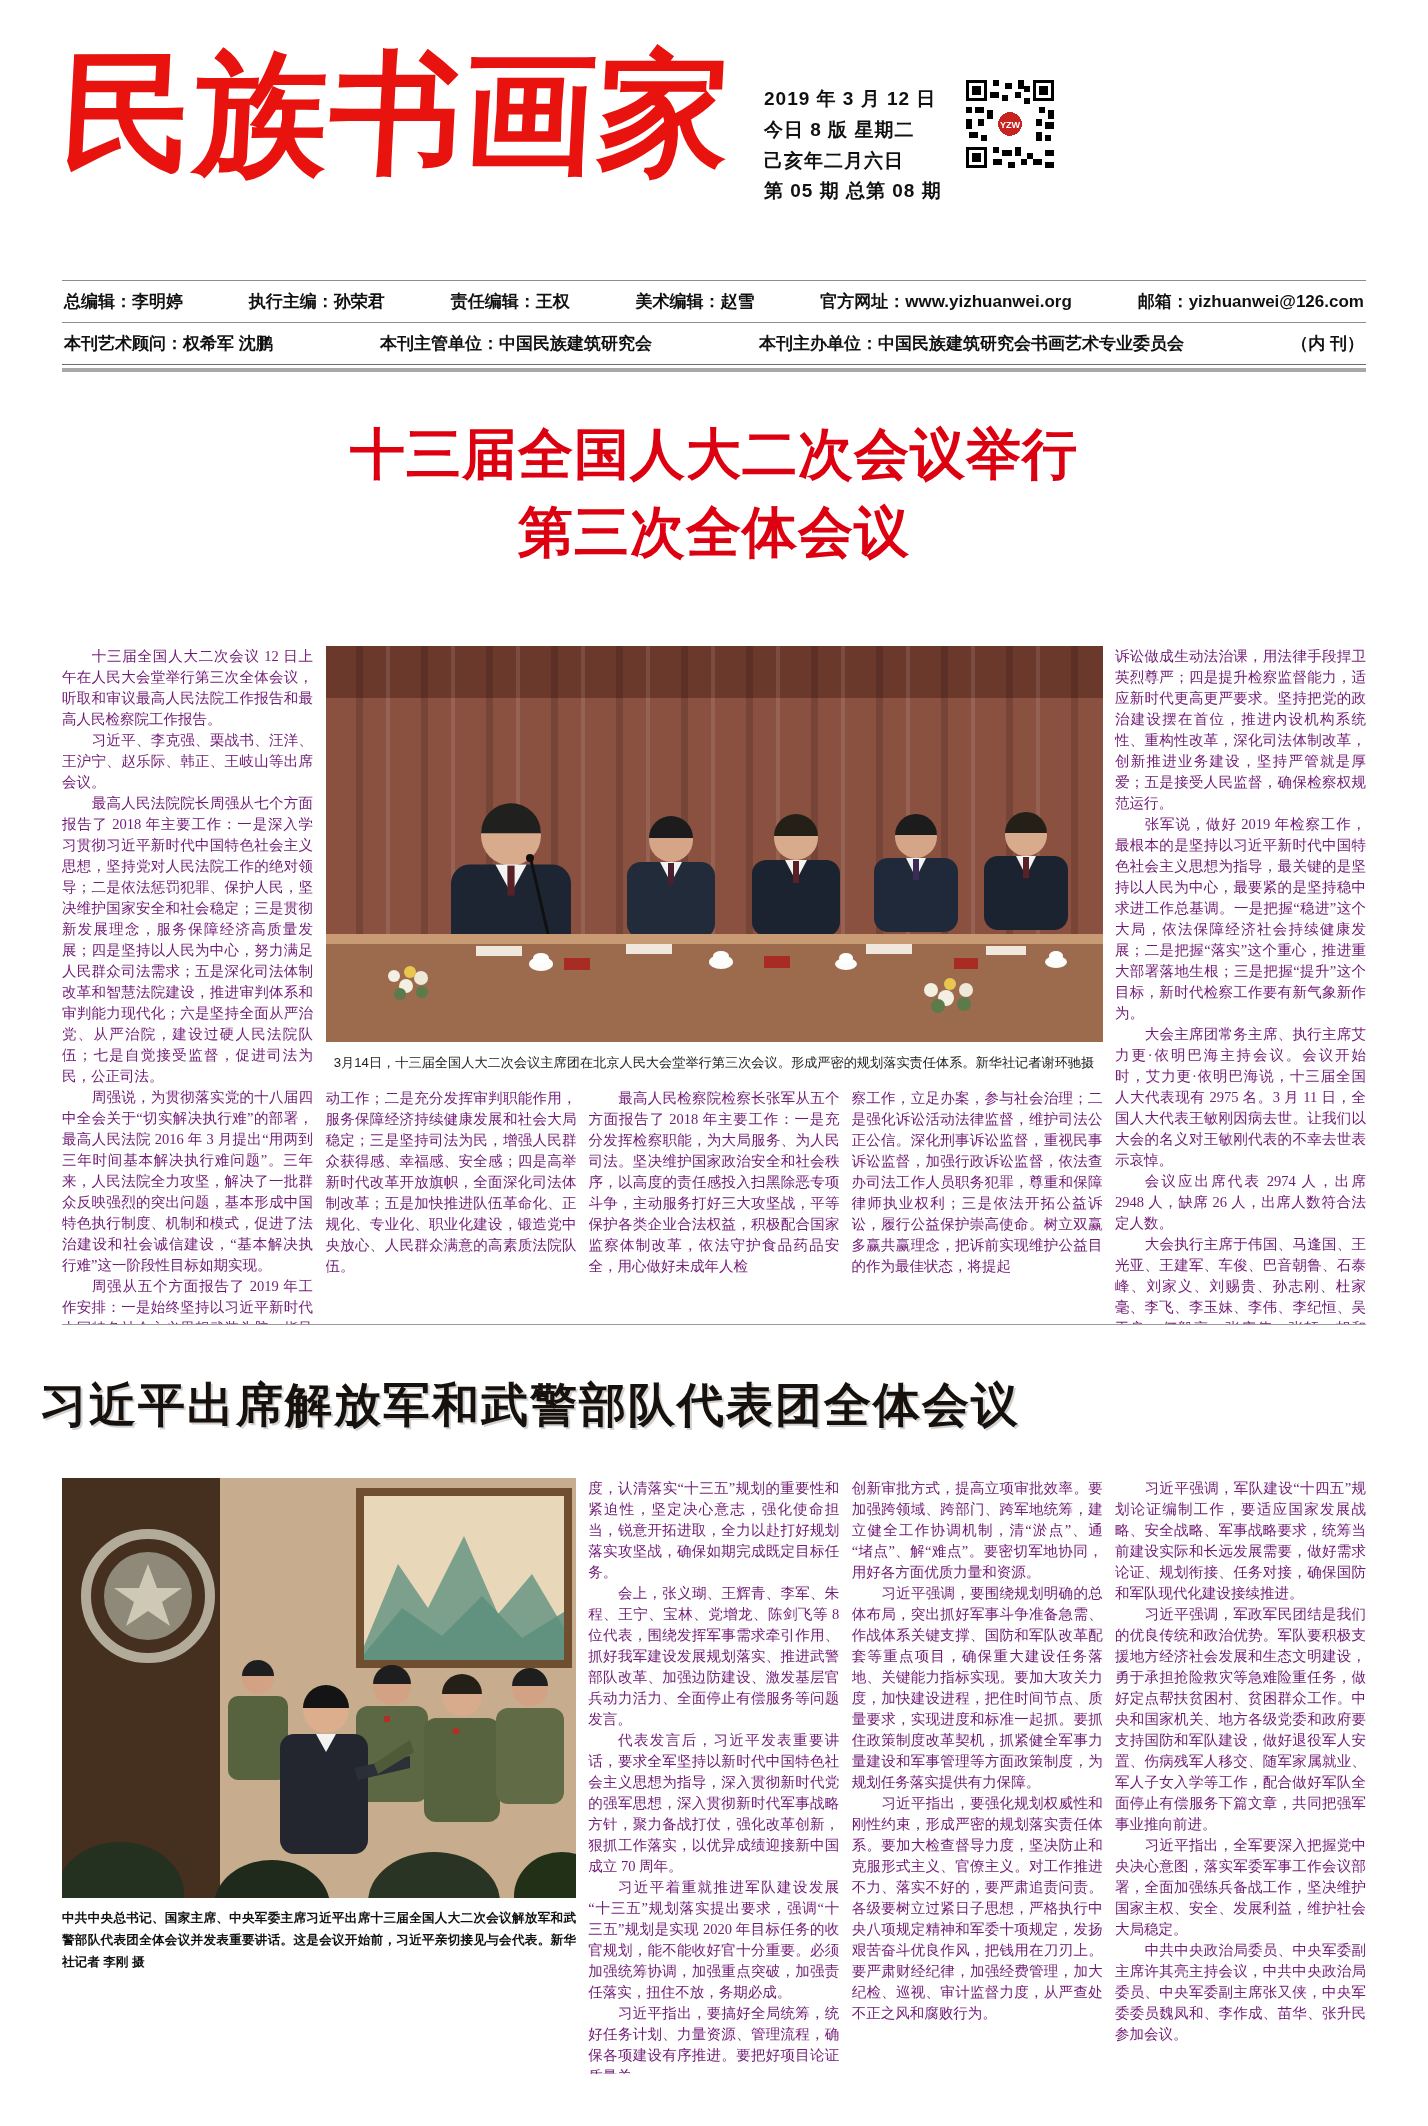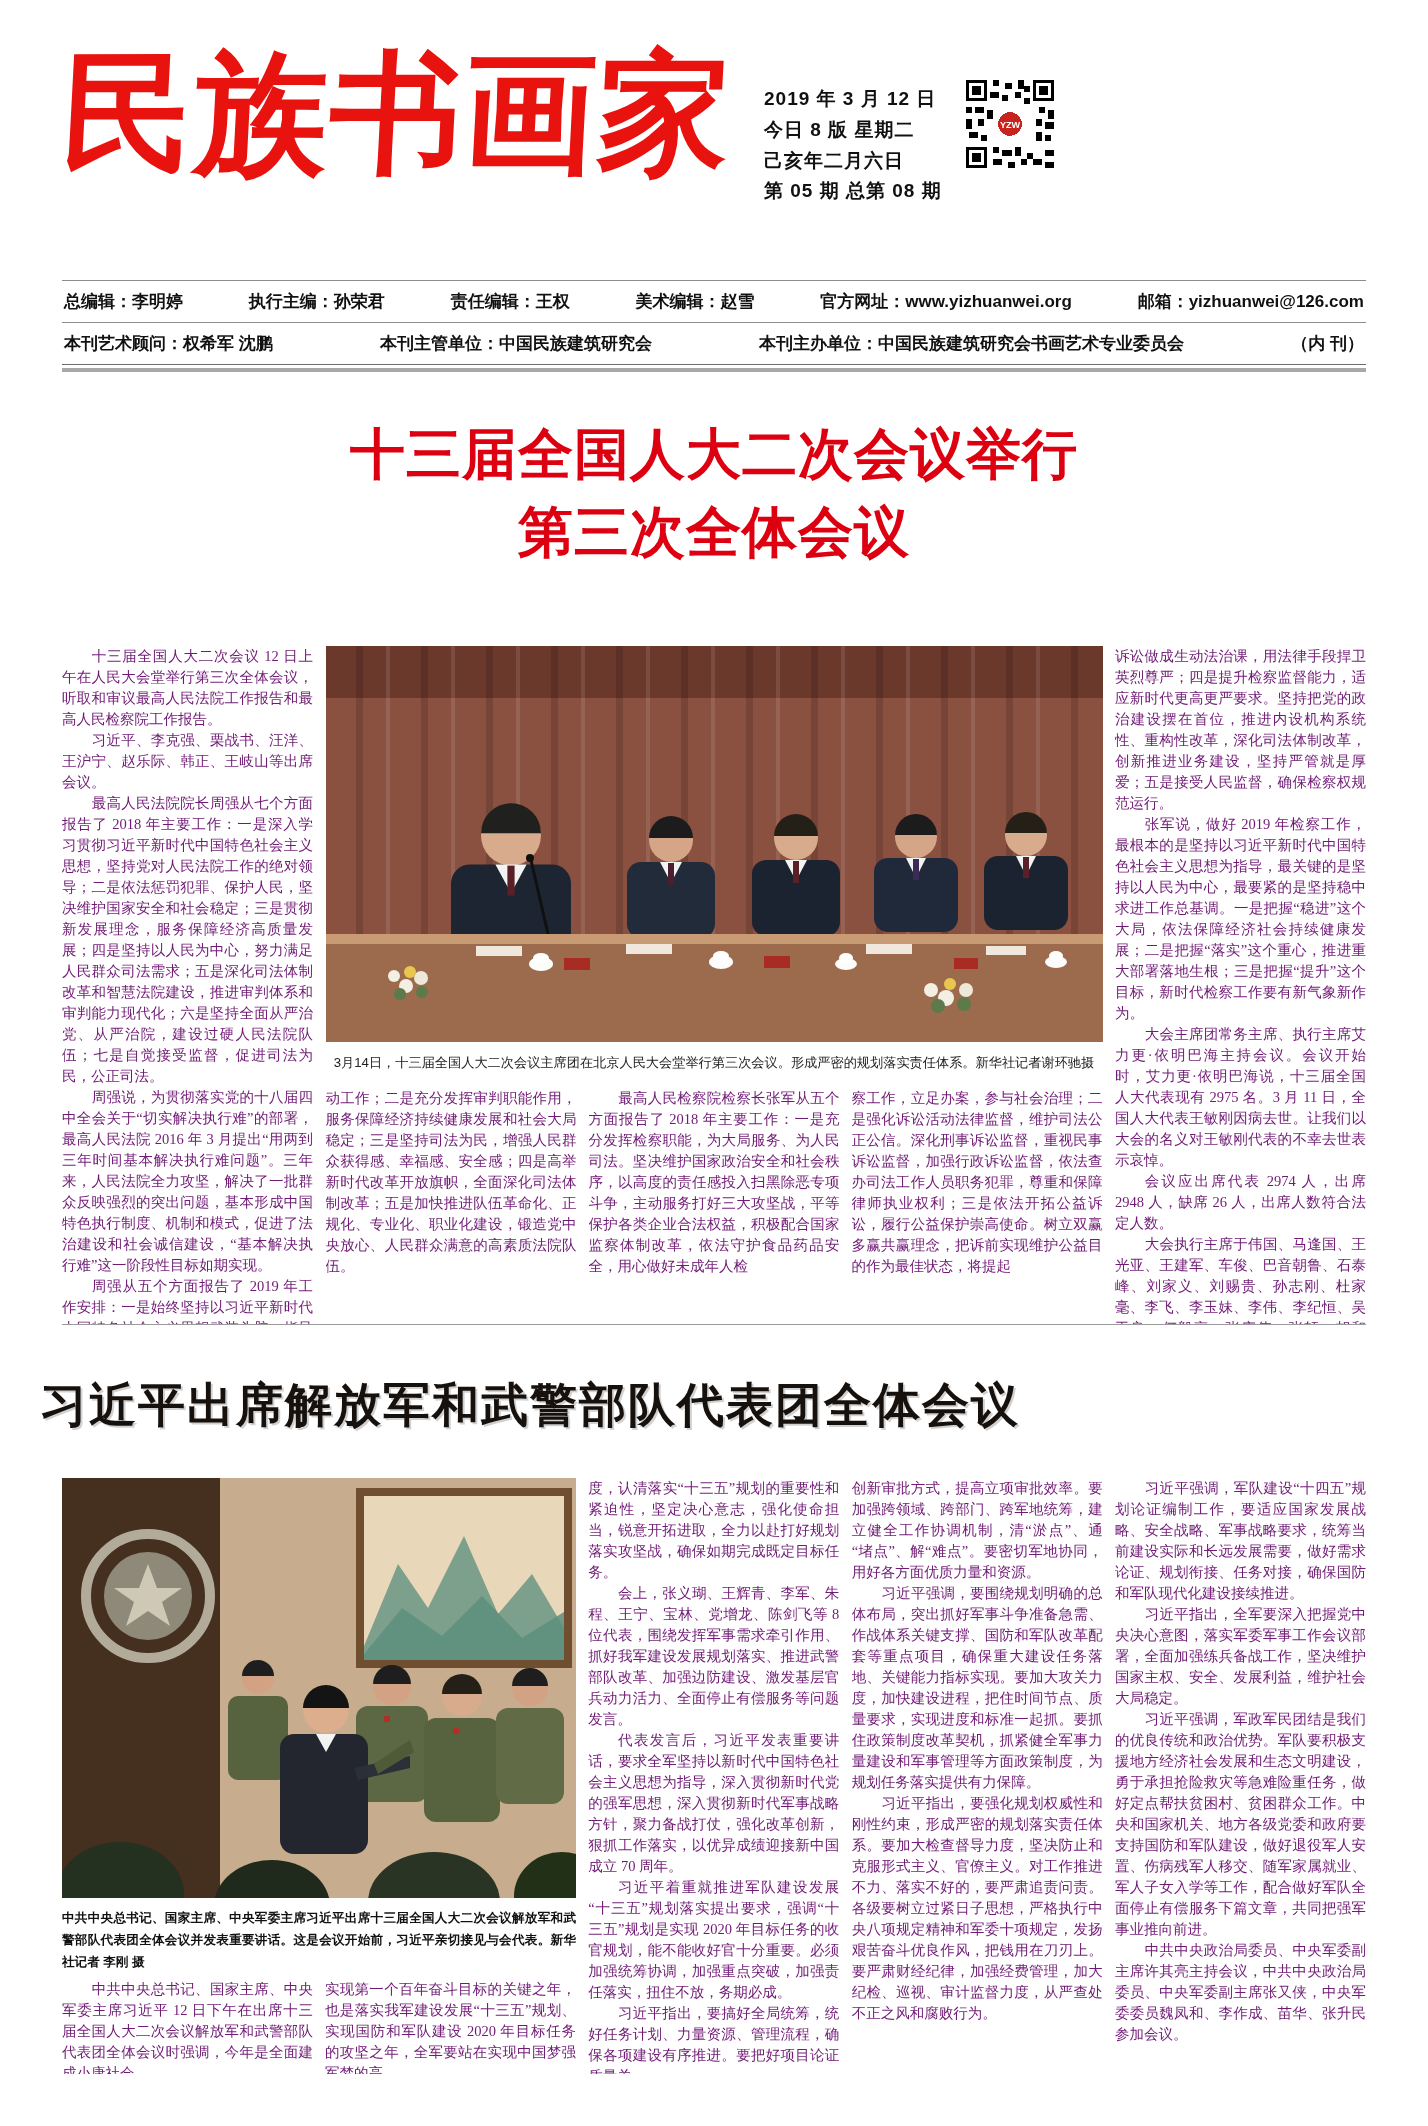--- a/index.html
+++ b/index.html
@@ -353,43 +353,35 @@
           </g>
           <path d="M348,262 L312,286 L316,296 L352,274 Z" fill="#4e5a38"></path>
 
           <ellipse cx="58" cy="416" rx="64" ry="52" fill="#243020"></ellipse>
           <ellipse cx="210" cy="428" rx="58" ry="46" fill="#1f2a1c"></ellipse>
           <ellipse cx="372" cy="424" rx="66" ry="50" fill="#2a3424"></ellipse>
           <ellipse cx="500" cy="418" rx="48" ry="44" fill="#233018"></ellipse>
         </svg>
       </div>
       <div class="caption2">中共中央总书记、国家主席、中央军委主席习近平出席十三届全国人大二次会议解放军和武警部队代表团全体会议并发表重要讲话。这是会议开始前，习近平亲切接见与会代表。新华社记者 李刚 摄</div>
-      <div class="sub2">
-        <div class="text-col">
-            <p class="para indent">中共中央总书记、国家主席、中央军委主席习近平 12 日下午在出席十三届全国人大二次会议解放军和武警部队代表团全体会议时强调，今年是全面建成小康社会、</p>
-          </div>
-        <div class="text-col">
-            <p class="para">实现第一个百年奋斗目标的关键之年，也是落实我军建设发展“十三五”规划、实现国防和军队建设 2020 年目标任务的攻坚之年，全军要站在实现中国梦强军梦的高</p>
-          </div>
-      </div>
     </div>
 
     <div class="text-col">
         <p class="para">度，认清落实“十三五”规划的重要性和紧迫性，坚定决心意志，强化使命担当，锐意开拓进取，全力以赴打好规划落实攻坚战，确保如期完成既定目标任务。</p>
         <p class="para indent">会上，张义瑚、王辉青、李军、朱程、王宁、宝林、党增龙、陈剑飞等 8 位代表，围绕发挥军事需求牵引作用、抓好我军建设发展规划落实、推进武警部队改革、加强边防建设、激发基层官兵动力活力、全面停止有偿服务等问题发言。</p>
         <p class="para indent">代表发言后，习近平发表重要讲话，要求全军坚持以新时代中国特色社会主义思想为指导，深入贯彻新时代党的强军思想，深入贯彻新时代军事战略方针，聚力备战打仗，强化改革创新，狠抓工作落实，以优异成绩迎接新中国成立 70 周年。</p>
         <p class="para indent">习近平着重就推进军队建设发展“十三五”规划落实提出要求，强调“十三五”规划是实现 2020 年目标任务的收官规划，能不能收好官十分重要。必须加强统筹协调，加强重点突破，加强责任落实，扭住不放，务期必成。</p>
         <p class="para indent">习近平指出，要搞好全局统筹，统好任务计划、力量资源、管理流程，确保各项建设有序推进。要把好项目论证质量关，</p>
       </div>
     <div class="text-col">
         <p class="para">创新审批方式，提高立项审批效率。要加强跨领域、跨部门、跨军地统筹，建立健全工作协调机制，清“淤点”、通“堵点”、解“难点”。要密切军地协同，用好各方面优质力量和资源。</p>
         <p class="para indent">习近平强调，要围绕规划明确的总体布局，突出抓好军事斗争准备急需、作战体系关键支撑、国防和军队改革配套等重点项目，确保重大建设任务落地、关键能力指标实现。要加大攻关力度，加快建设进程，把住时间节点、质量要求，实现进度和标准一起抓。要抓住政策制度改革契机，抓紧健全军事力量建设和军事管理等方面政策制度，为规划任务落实提供有力保障。</p>
         <p class="para indent">习近平指出，要强化规划权威性和刚性约束，形成严密的规划落实责任体系。要加大检查督导力度，坚决防止和克服形式主义、官僚主义。对工作推进不力、落实不好的，要严肃追责问责。各级要树立过紧日子思想，严格执行中央八项规定精神和军委十项规定，发扬艰苦奋斗优良作风，把钱用在刀刃上。要严肃财经纪律，加强经费管理，加大纪检、巡视、审计监督力度，从严查处不正之风和腐败行为。</p>
       </div>
     <div class="text-col">
         <p class="para indent">习近平强调，军队建设“十四五”规划论证编制工作，要适应国家发展战略、安全战略、军事战略要求，统筹当前建设实际和长远发展需要，做好需求论证、规划衔接、任务对接，确保国防和军队现代化建设接续推进。</p>
+        <p class="para indent">习近平强调，军政军民团结是我们的优良传统和政治优势。军队要积极支援地方经济社会发展和生态文明建设，勇于承担抢险救灾等急难险重任务，做好定点帮扶贫困村、贫困群众工作。中央和国家机关、地方各级党委和政府要支持国防和军队建设，做好退役军人安置、伤病残军人移交、随军家属就业、军人子女入学等工作，配合做好军队全面停止有偿服务下篇文章，共同把强军事业推向前进。</p>
         <p class="para indent">习近平指出，全军要深入把握党中央决心意图，落实军委军事工作会议部署，全面加强练兵备战工作，坚决维护国家主权、安全、发展利益，维护社会大局稳定。</p>
-        <p class="para indent">习近平强调，军政军民团结是我们的优良传统和政治优势。军队要积极支援地方经济社会发展和生态文明建设，勇于承担抢险救灾等急难险重任务，做好定点帮扶贫困村、贫困群众工作。中央和国家机关、地方各级党委和政府要支持国防和军队建设，做好退役军人安置、伤病残军人移交、随军家属就业、军人子女入学等工作，配合做好军队全面停止有偿服务下篇文章，共同把强军事业推向前进。</p>
         <p class="para indent">中共中央政治局委员、中央军委副主席许其亮主持会议，中共中央政治局委员、中央军委副主席张又侠，中央军委委员魏凤和、李作成、苗华、张升民参加会议。</p>
       </div>
   </div>
 
 </div>
 
 </body></html>

